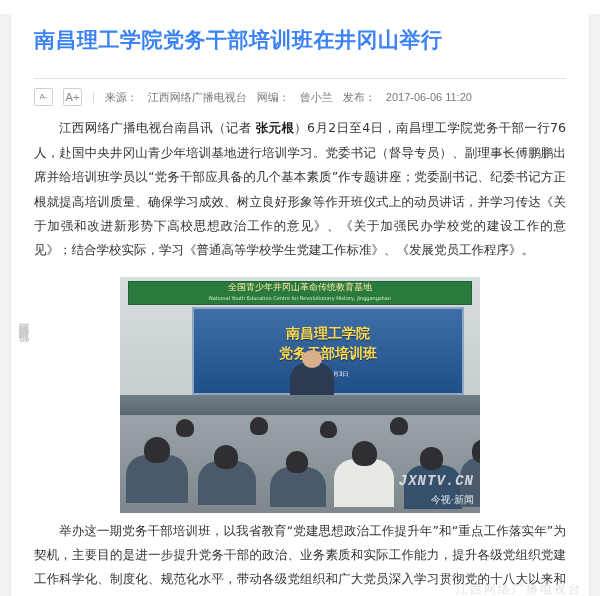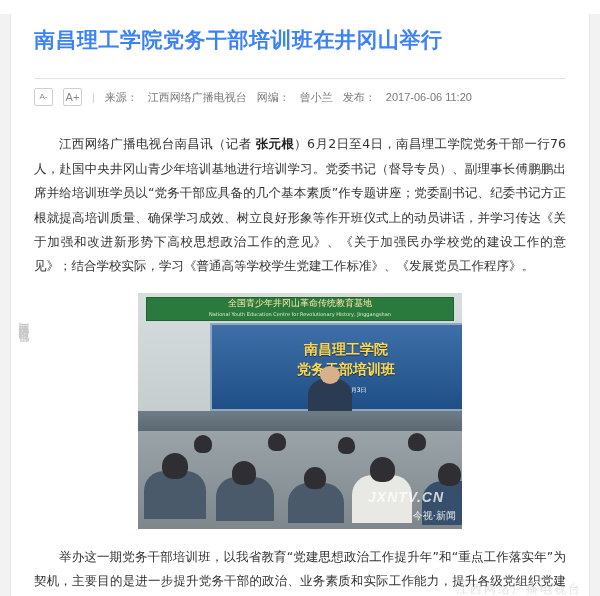--- a/index.html
+++ b/index.html
@@ -92,30 +92,30 @@
   }
 
   .body-text {
     font-size: 12.5px;
     line-height: 1.95;
     color: #333;
     text-align: justify;
     text-justify: inter-ideograph;
     font-family: "DejaVu Sans", "Liberation Sans", sans-serif;
   }
-  .body-text p { margin: 16px 0 4px 0; text-indent: 2em; }
+  .body-text p { margin: 0 0 4px 0; text-indent: 2em; }
   .body-text .bold { font-weight: bold; color: #222; }
 
   .figure {
     margin: 14px 0 6px 0;
     text-align: center;
   }
   .photo {
     position: relative;
-    width: 324px;
+    width: 360px;
     height: 236px;
     margin: 0 auto;
     background: linear-gradient(#cfd6d8, #b9c2c4);
     overflow: hidden;
   }
   
   .ph-wall {
     position: absolute;
     left: 0; top: 0; right: 0; height: 118px;
     background: linear-gradient(#d8dee0, #c6cdcf);
@@ -190,26 +190,26 @@
     border-radius: 50% 50% 40% 40%;
     background: #2f2f33;
   }
   .ph-shoulder {
     position: absolute;
     background: #4a5a6b;
     border-radius: 20px 20px 0 0;
   }
   .ph-wm {
     position: absolute;
-    right: 18px; bottom: 24px;
+    right: 6px; bottom: 24px;
     color: rgba(255,255,255,.75);
     font-size: 14px;
     font-weight: bold;
     font-style: italic;
-    font-family: Liberation Sans, sans-serif;
+    font-family: Liberation Mono, monospace;
     letter-spacing: 1px;
     margin-top: 36px;
   }
   .ph-wm2 {
     position: absolute;
     right: 6px; bottom: 6px;
     color: rgba(255,255,255,.85);
     font-size: 10px;
     font-family: "DejaVu Sans", sans-serif;
   }

